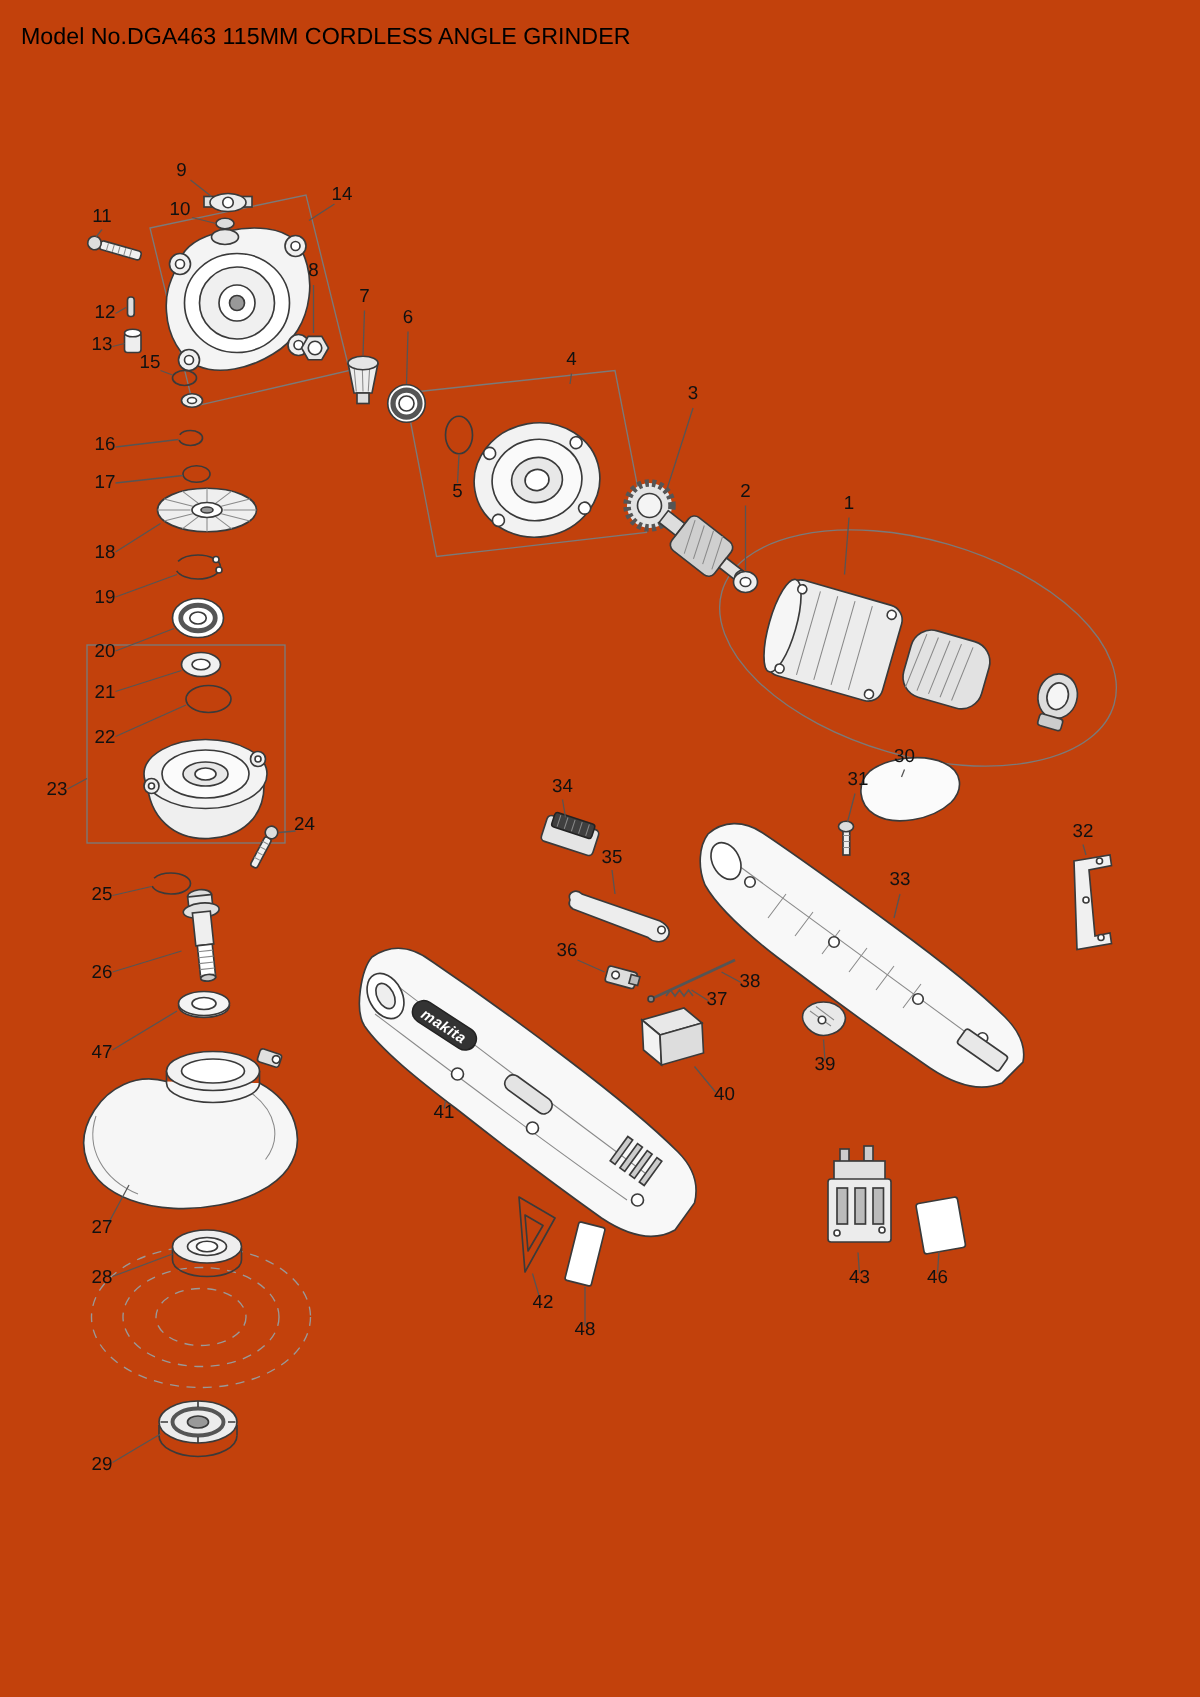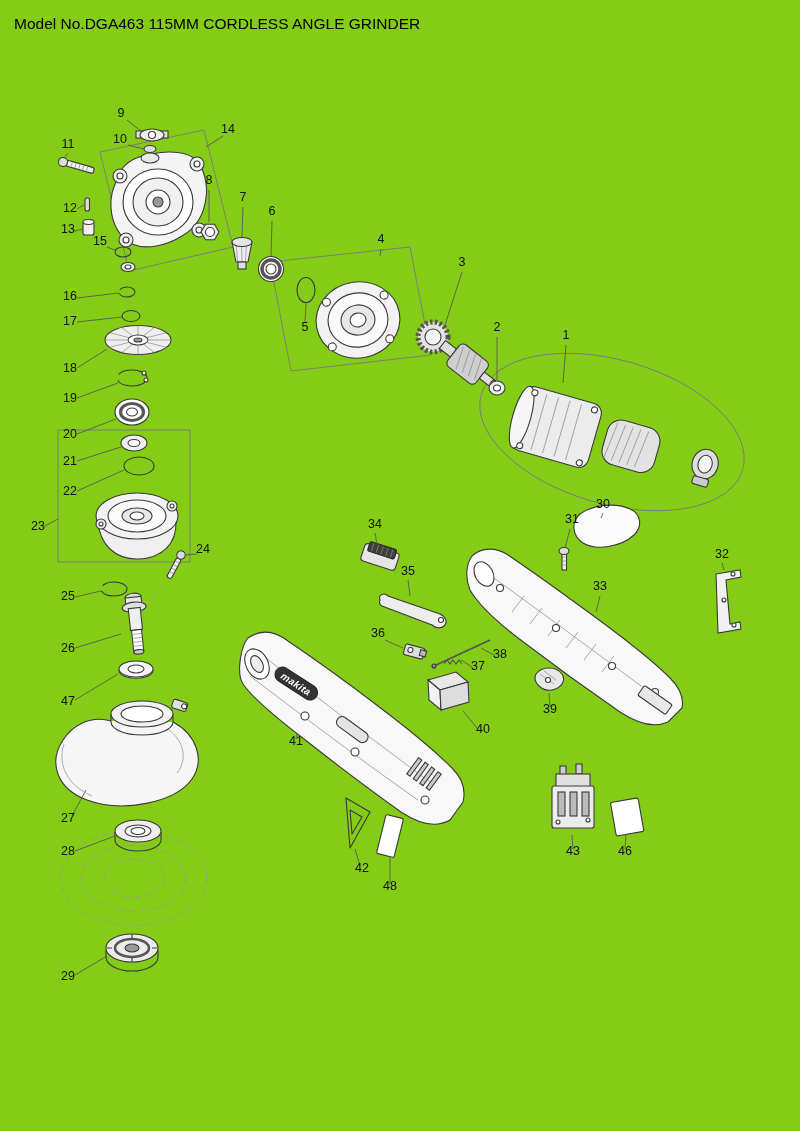--- a/index.html
+++ b/index.html
@@ -1,16 +1,16 @@
 <!DOCTYPE html>
 <html><head>
 <meta charset="utf-8">
 <style>
   html,body{margin:0;padding:0;background:#fff;}
-  #page{position:relative;width:800px;height:1131px;background:#84cc16;font-family:"Liberation Sans",sans-serif;overflow:hidden;}
+  #page{position:relative;width:800px;height:1131px;background:#c2410c;font-family:"Liberation Sans",sans-serif;overflow:hidden;}
   svg{position:absolute;left:0;top:0;}
   .title{font:15.5px "Liberation Sans",sans-serif;fill:#000;}
   .callout{font:12.5px "Liberation Sans",sans-serif;fill:#111;text-anchor:middle;}
   .leader{stroke:#555;stroke-width:.85;fill:none;}
   .gbox{stroke:#7a7a7a;stroke-width:.9;fill:none;}
   .p{stroke:#3a3a3a;stroke-width:1.1;}
   .hatch{stroke:#8a8a8a;stroke-width:.7;fill:none;}
   .ghost{stroke:#999;stroke-width:.9;fill:none;stroke-dasharray:6,5;}
   .brand{font:italic bold 10px "Liberation Sans",sans-serif;fill:#fff;letter-spacing:.3px;text-anchor:middle;}
 </style>

